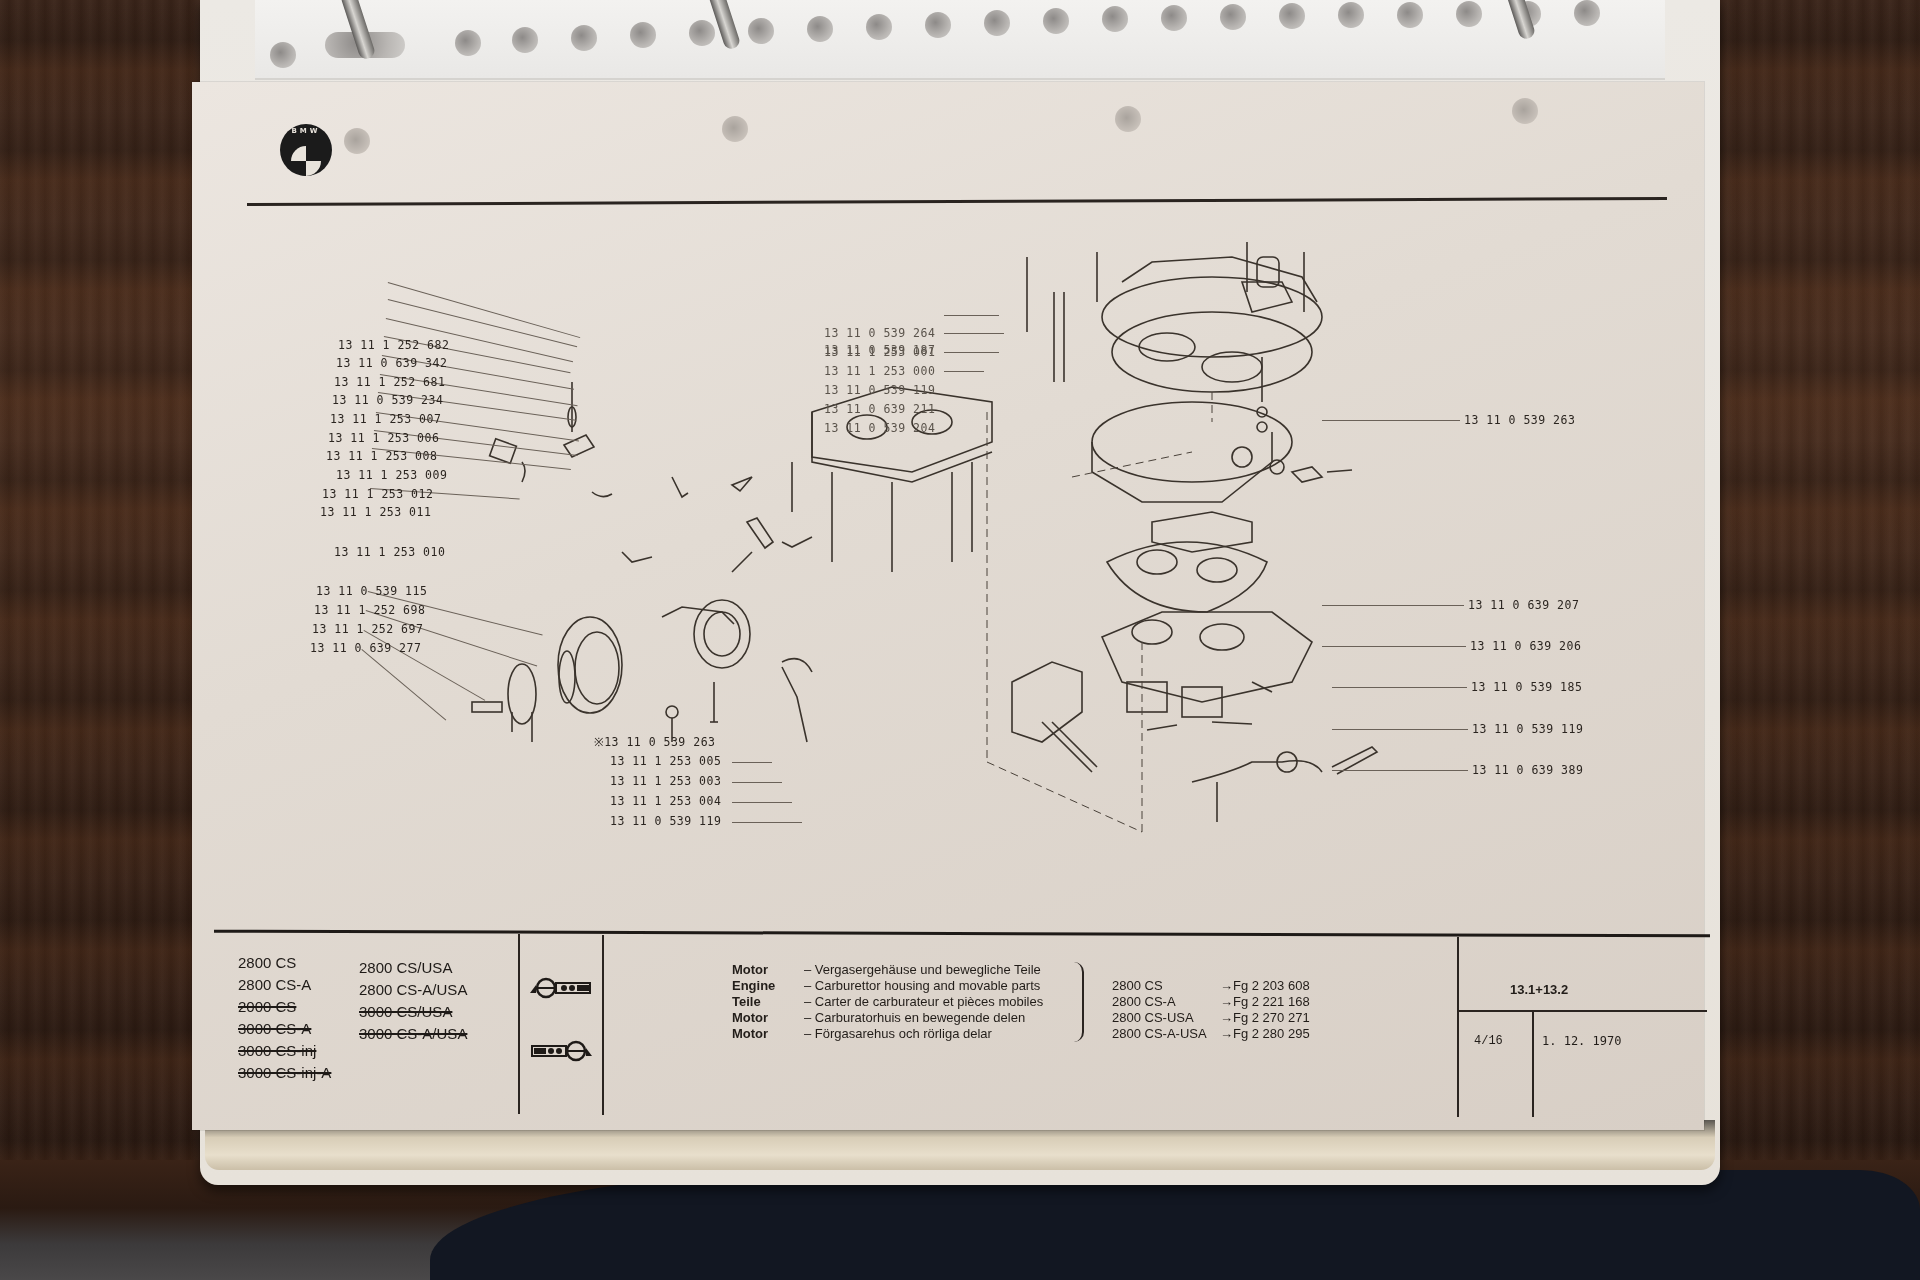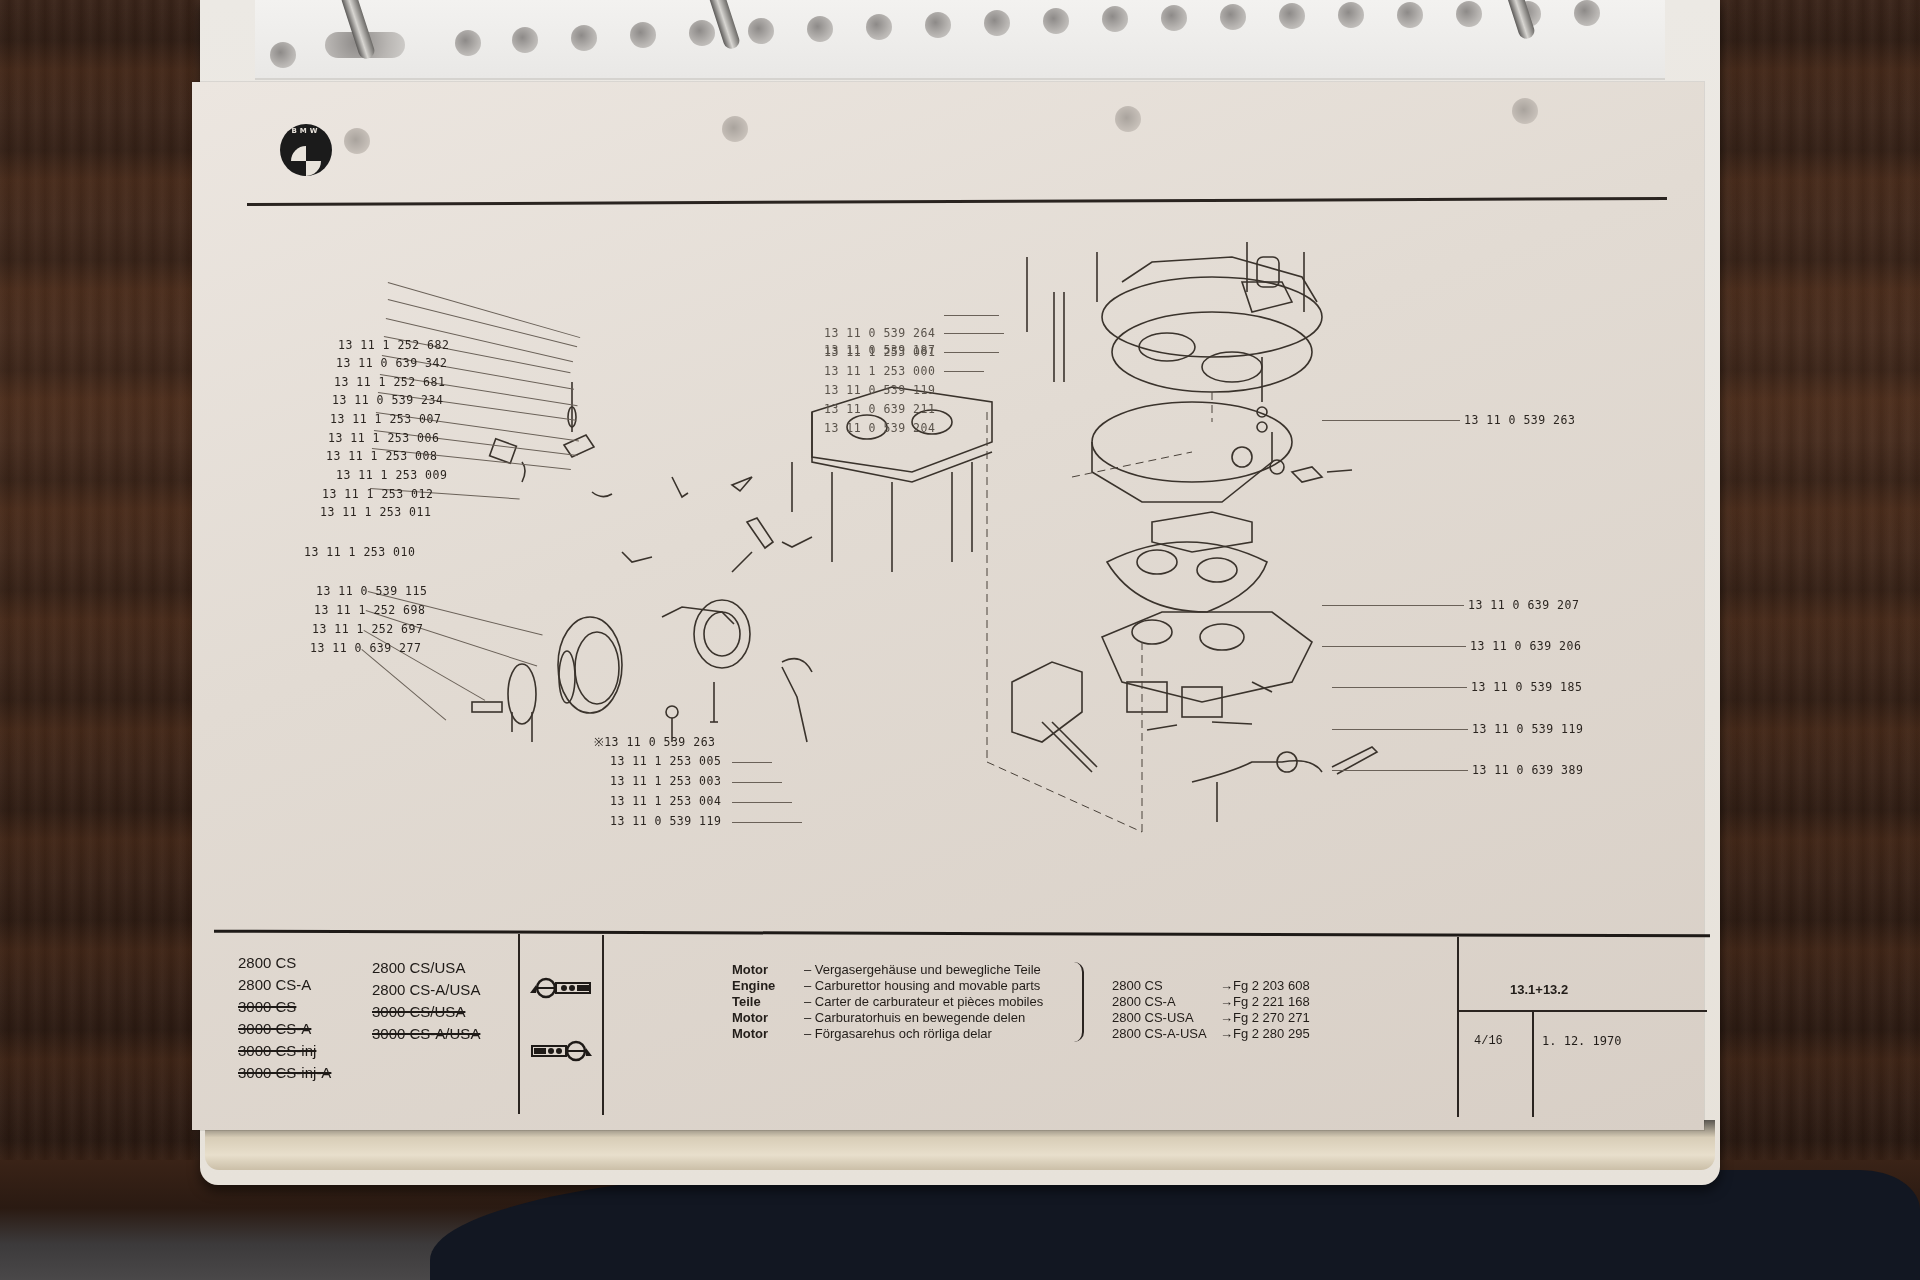--- a/index.html
+++ b/index.html
@@ -280,21 +280,21 @@
   <div class="plabel" style="left:146px;top:256px;">13 11 1 252 682</div>
   <div class="plabel" style="left:144px;top:274px;">13 11 0 639 342</div>
   <div class="plabel" style="left:142px;top:293px;">13 11 1 252 681</div>
   <div class="plabel" style="left:140px;top:311px;">13 11 0 539 234</div>
   <div class="plabel" style="left:138px;top:330px;">13 11 1 253 007</div>
   <div class="plabel" style="left:136px;top:349px;">13 11 1 253 006</div>
   <div class="plabel" style="left:134px;top:367px;">13 11 1 253 008</div>
   <div class="plabel" style="left:144px;top:386px;">13 11 1 253 009</div>
   <div class="plabel" style="left:130px;top:405px;">13 11 1 253 012</div>
   <div class="plabel" style="left:128px;top:423px;">13 11 1 253 011</div>
-  <div class="plabel" style="left:112px;top:463px;">13 11 1 253 010</div>
+  <div class="plabel" style="left:142px;top:463px;">13 11 1 253 010</div>
   <div class="plabel" style="left:124px;top:502px;">13 11 0 539 115</div>
   <div class="plabel" style="left:122px;top:521px;">13 11 1 252 698</div>
   <div class="plabel" style="left:120px;top:540px;">13 11 1 252 697</div>
   <div class="plabel" style="left:118px;top:559px;">13 11 0 639 277</div>
 
   <div class="plabel" style="left:402px;top:652px;">※13 11 0 539 263</div>
   <div class="plabel" style="left:418px;top:672px;">13 11 1 253 005</div>
   <div class="plabel" style="left:418px;top:692px;">13 11 1 253 003</div>
   <div class="plabel" style="left:418px;top:712px;">13 11 1 253 004</div>
   <div class="plabel" style="left:418px;top:732px;">13 11 0 539 119</div>
@@ -331,26 +331,26 @@
   <div class="info-top-rule"></div>
   <div class="vline" style="left:326px;top:852px;height:180px;"></div>
   <div class="vline" style="left:410px;top:853px;height:180px;"></div>
   <div class="vline" style="left:1265px;top:855px;height:180px;"></div>
   <div class="hline" style="left:1265px;top:928px;width:250px;"></div>
   <div class="vline" style="left:1340px;top:929px;height:106px;"></div>
 
   <div class="models" style="left:46px;top:870px;">
     <div>2800 CS</div>
     <div>2800 CS-A</div>
-    <div class="strike">3000 CS</div>
+    <div class="strike">2000 CS</div>
     <div class="strike">3000 CS-A</div>
     <div class="strike">3000 CS-inj</div>
     <div class="strike">3000 CS-inj-A</div>
   </div>
-  <div class="models" style="left:180px;top:875px;">
+  <div class="models" style="left:167px;top:875px;">
     <div>2800 CS/USA</div>
     <div>2800 CS-A/USA</div>
     <div class="strike">3000 CS/USA</div>
     <div class="strike">3000 CS-A/USA</div>
   </div>
 
   <svg class="steer-icon" style="left:336px;top:895px;" width="66" height="22" viewBox="0 0 66 22">
     <path d="M2 16 L8 8 L8 16 Z" fill="#1e1a17"></path>
     <circle cx="18" cy="11" r="9" fill="none" stroke="#1e1a17" stroke-width="2.5"></circle>
     <line x1="9" y1="11" x2="27" y2="11" stroke="#1e1a17" stroke-width="2"></line>

